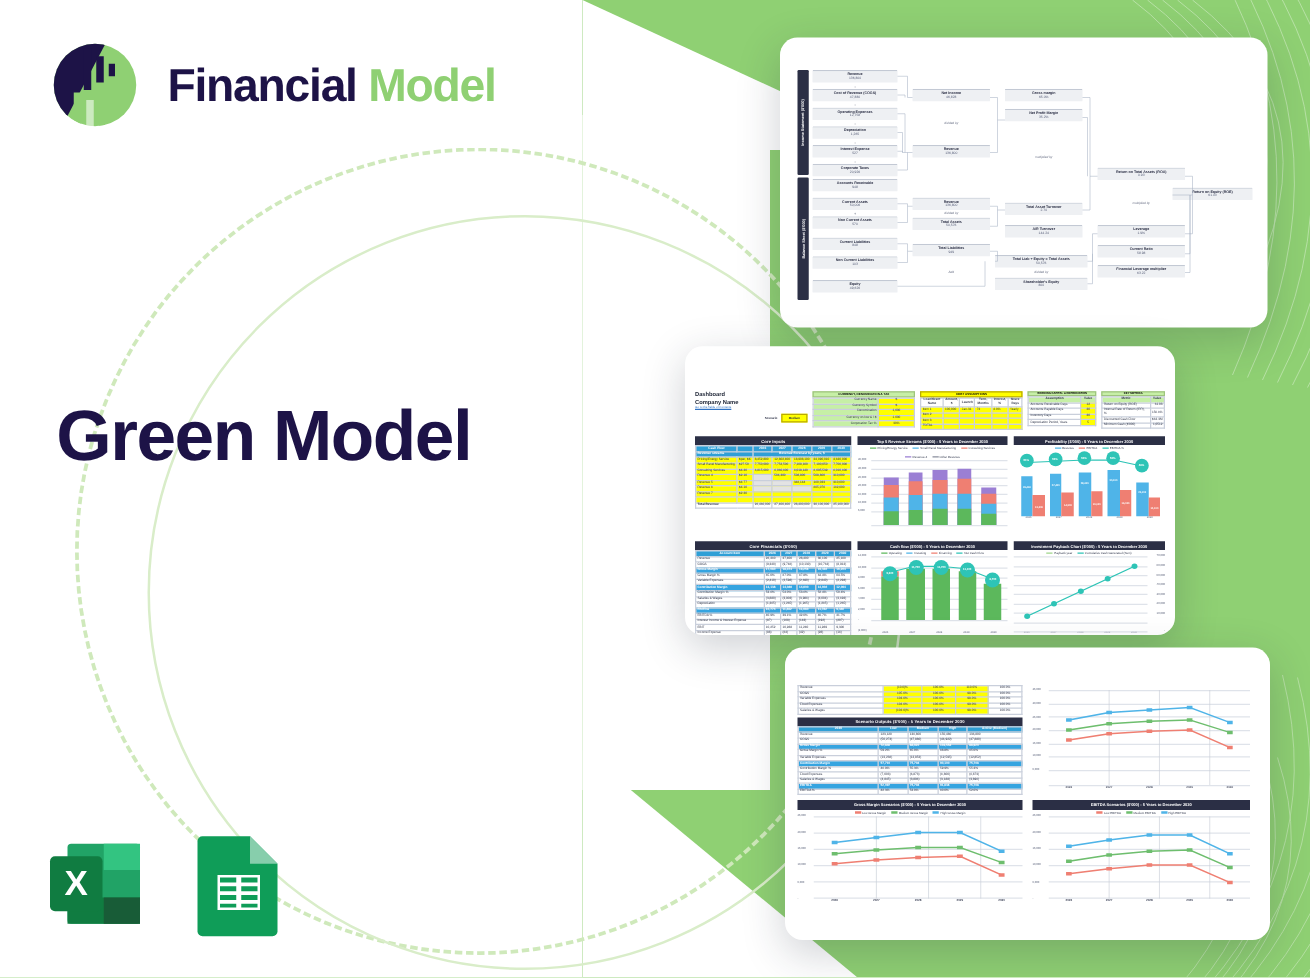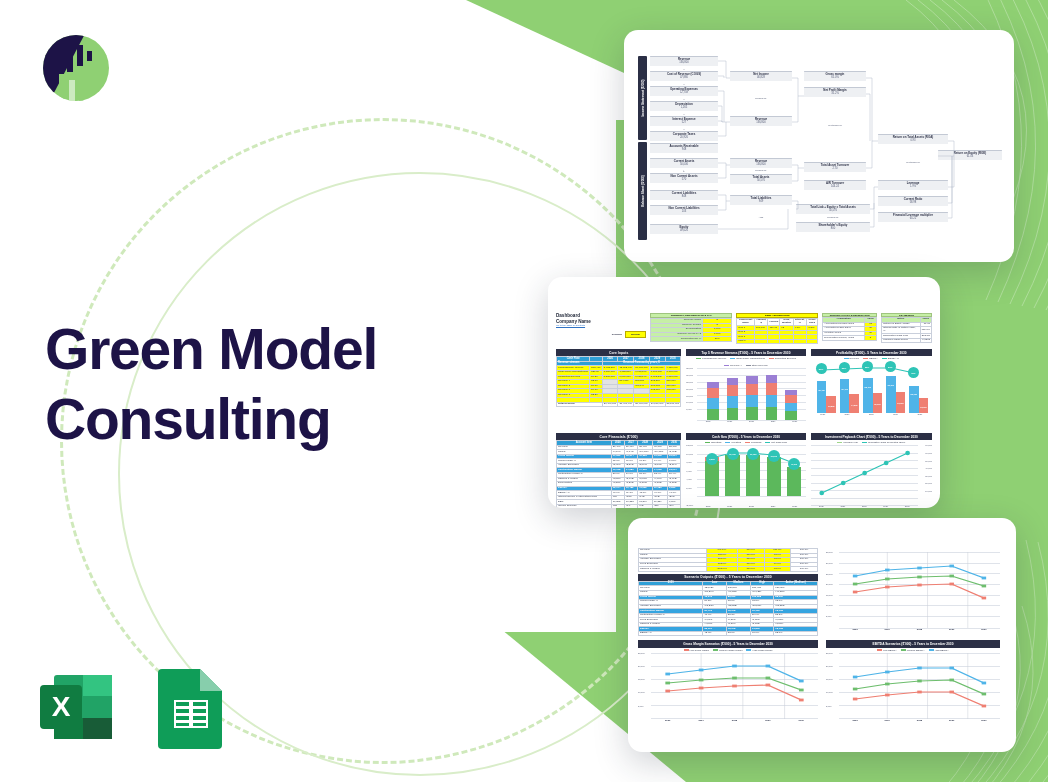--- a/index.html
+++ b/index.html
@@ -184,25 +184,27 @@
           <path d="M0 0 H52 L10 80 H0 Z" fill="#1d1347"></path>
           <rect x="31" y="11" width="6" height="33" fill="#1d1347"></rect>
           <rect x="41" y="17" width="6" height="21" fill="#1d1347"></rect>
           <rect x="51" y="23" width="5" height="10" fill="#1d1347"></rect>
           <rect x="23" y="46" width="6" height="28" fill="#8FD073"></rect>
           <rect x="33" y="52" width="6" height="22" fill="#ffffff" opacity="0.55"></rect>
           <rect x="43" y="58" width="5" height="16" fill="#8FD073"></rect>
         </g>
       </svg>
     </div>
+    <div class="logo-text">
+      <span class="t-dark">Financial</span><span>&nbsp;</span><span class="t-green">Model</span>
+    </div>
   </div>
 
   <div class="headline">
     <span class="l1">Green Model</span>
-    <span class="l2">Consulting</span>
   </div>
 
   <div class="app-icons">
     <div>
       <svg width="88" height="88" viewBox="0 0 88 88">
         <rect x="22" y="12" width="58" height="64" rx="3" fill="#21A366"></rect>
         <rect x="51" y="12" width="29" height="21" fill="#33C481"></rect>
         <rect x="51" y="33" width="29" height="22" fill="#21A366"></rect>
         <rect x="22" y="55" width="58" height="21" fill="#107C41"></rect>
         <rect x="51" y="55" width="29" height="21" fill="#185C37"></rect>

